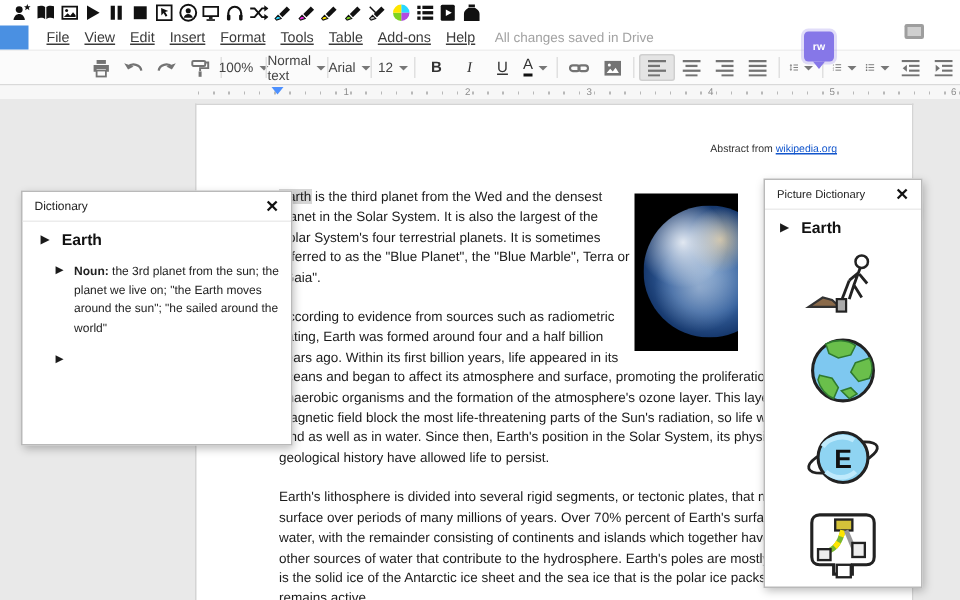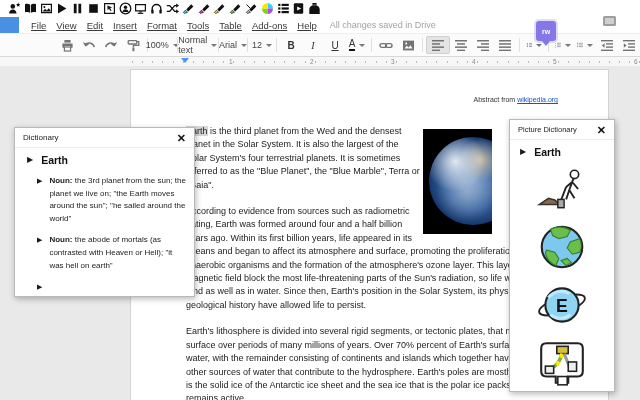--- a/index.html
+++ b/index.html
@@ -446,24 +446,20 @@
       <span class="pclose">✕</span>
     </div>
     <div class="wordrow">
       <span class="tri">▶</span>
       <span class="word">Earth</span>
     </div>
     <div class="defs">
       <div class="def">
         <span class="tri">▶</span>
         <p><b>Noun:</b><span> the 3rd planet from the sun; the planet we live on; "the Earth moves around the sun"; "he sailed around the world"</span></p>
-      </div>
-      <div class="def">
-        <span class="tri">▶</span>
-        <p><b>Noun:</b><span> the abode of mortals (as contrasted with Heaven or Hell); "it was hell on earth"</span></p>
       </div>
       <div class="def">
         <span class="tri">▶</span>
       </div>
     </div>
   </div>
 
   <div class="panel pictpanel">
     <div class="phead">
       <span class="ptitle" style="font-size:7.5px">Picture Dictionary</span>

